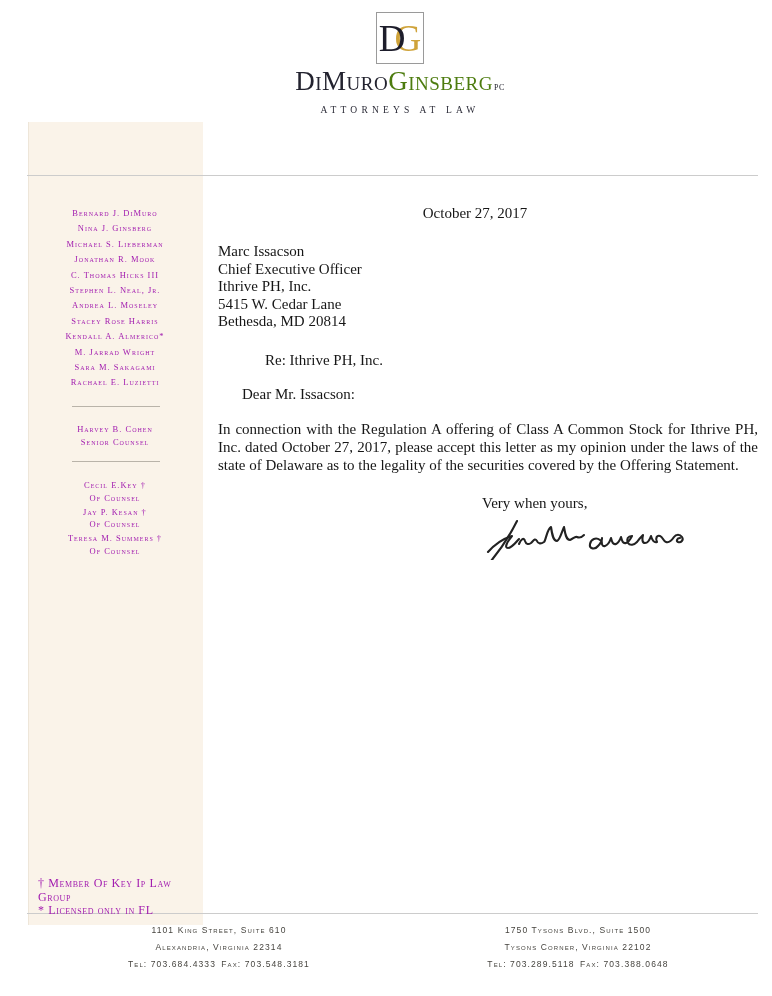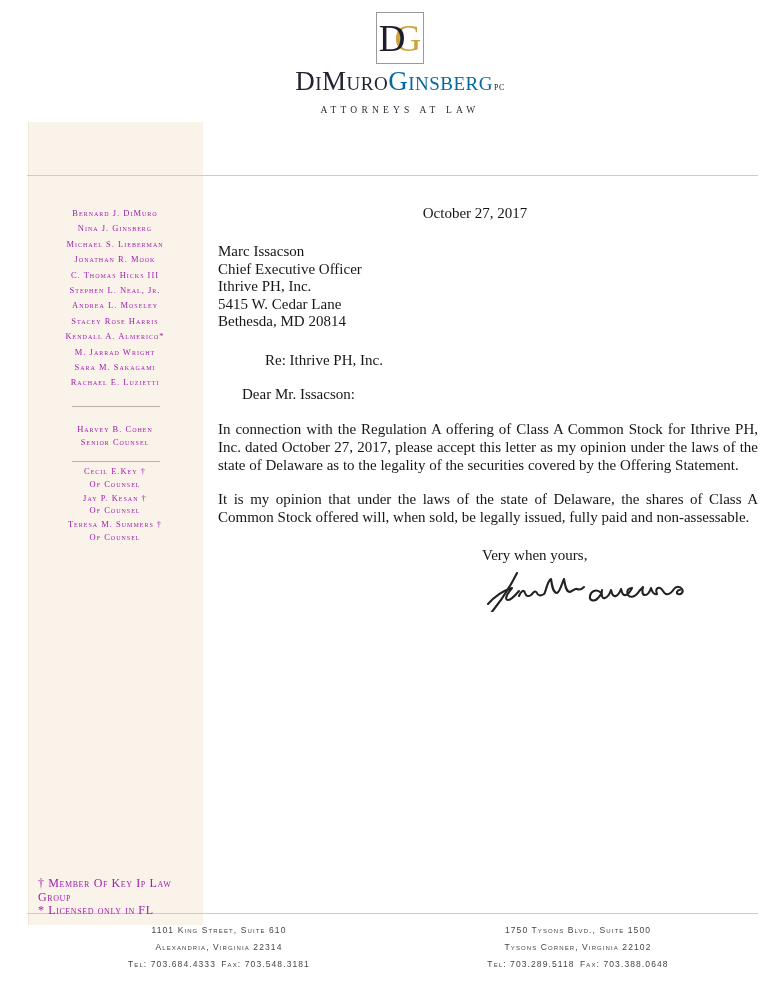--- a/index.html
+++ b/index.html
@@ -11,41 +11,41 @@
   .letterhead{position:absolute;top:12px;left:28px;width:744px;text-align:center;}
   .logo-box{
     display:inline-flex;align-items:center;justify-content:center;
     width:46px;height:50px;border:1px solid #9a9a9a;background:#fff;
     font-family:"Liberation Serif",serif;
   }
   .logo-box .d{font-size:37px;line-height:1;color:#1d1d2b;position:relative;z-index:2;}
   .logo-box .g{font-size:37px;line-height:1;color:#cfa33a;margin-left:-11px;}
   .wordmark{margin-top:4px;font-size:27px;font-variant:small-caps;letter-spacing:0.5px;line-height:1;}
   .wordmark .part1{color:#23232f;}
-  .wordmark .part2{color:#0369a1;}
+  .wordmark .part2{color:#4d7c0f;}
   .wordmark .suffix{font-size:11px;color:#23232f;margin-left:1px;}
   .tagline{margin-top:10px;font-size:9.5px;letter-spacing:4.2px;color:#2c2c38;
     font-family:"Liberation Serif",serif;}
   
   .cream-panel{position:absolute;left:28px;top:122px;width:174px;height:803px;
     background:#faf3e9;border-left:1px solid #eee6d9;}
   .rule{position:absolute;height:1px;background:#cccccc;left:27px;width:731px;}
   .rule-top{top:175px;}
   .rule-bottom{top:913px;}
   
   .side-txt{font-family:Liberation Serif, serif;font-variant:small-caps;
     color:#a21caf;text-align:center;}
   .attorneys{position:absolute;left:28px;top:206px;width:174px;}
   .attorneys div{font-size:8.5px;letter-spacing:1px;line-height:15.4px;}
   .side-divider{position:absolute;left:72px;width:88px;height:1px;background:#b9b3a9;}
   .divider-1{top:406px;}
   .divider-2{top:461px;}
   .senior-block{position:absolute;left:28px;top:423px;width:174px;}
   .senior-block div{font-size:8.5px;letter-spacing:1px;line-height:12.5px;}
-  .ofcounsel-block{position:absolute;left:28px;top:465px;width:174px;}
+  .ofcounsel-block{position:absolute;left:28px;top:479px;width:174px;}
   .ofcounsel-entry{margin-bottom:1.5px;}
   .ofcounsel-entry div{font-size:8.5px;letter-spacing:1px;line-height:12.5px;}
   .footnotes{position:absolute;left:38px;top:877px;width:162px;text-align:left;}
   .footnotes div{font-size:12px;letter-spacing:0.6px;line-height:13.5px;}
   
   .letter{position:absolute;left:218px;top:204px;width:540px;
     font-size:15px;color:#161616;}
   .date{text-align:center;margin-right:26px;line-height:18px;}
   .recipient{margin-top:21px;line-height:17.5px;}
   .re-line{margin-top:21px;padding-left:47px;line-height:17.5px;}
@@ -136,21 +136,20 @@
       <div>Ithrive PH, Inc.</div>
       <div>5415 W. Cedar Lane</div>
       <div>Bethesda, MD 20814</div>
     </div>
 
     <div class="re-line">Re: Ithrive PH, Inc.</div>
 
     <div class="salutation">Dear Mr. Issacson:</div>
 
     <div class="para p1">In connection with the Regulation A offering of Class A Common Stock for Ithrive PH, Inc. dated October 27, 2017, please accept this letter as my opinion under the laws of the state of Delaware as to the legality of the securities covered by the Offering Statement.</div>
-    <div class="para p2">It is my opinion that under the laws of the state of Delaware, the shares of Class A Common Stock offered will, when sold, be legally issued, fully paid and non-assessable.</div>
 
     <div class="closing-block">
       <div class="closing">Very when yours,</div>
       <svg class="sig-svg" width="205" height="44" viewBox="0 0 205 44">
         <g fill="none" stroke="#222222" stroke-width="2.1" stroke-linecap="round" stroke-linejoin="round">
           <path d="M33,5 C27,17 17,33 7,45"></path>
           <path d="M4,36 C12,27 21,22 28,20 C23,26 20,32 24,32 C28,32 32,26 35,23"></path>
           <path d="M35,28 C37,23 40,21 41,25 C42,28 44,29 47,27 C50,24 51,22 53,25 C54,28 57,28 60,26 C62,24 63,13 67,11 C68,18 69,25 73,25 C76,24 78,15 80,11 C81,17 82,24 86,24 C89,23 91,20 93,21 C95,22 98,21 100,19"></path>
           <path d="M116,24 C112,21 107,23 106,28 C105,33 111,34 114,30 C117,27 118,23 118,22 C117,27 118,31 121,30 C124,29 126,25 127,22 C128,26 129,29 132,28 C134,27 136,24 137,21 C138,25 139,28 142,27 C145,26 147,22 148,20 C144,20 142,23 144,27 C146,30 150,29 153,26 C155,23 157,21 159,19 C158,23 158,27 161,27 C164,27 166,23 167,20 C168,24 170,27 173,26 C171,22 173,19 176,20 C179,21 179,25 182,26 C185,27 188,24 190,21 C192,18 196,18 198,21 C200,24 197,27 194,26 C192,25 193,22 196,22"></path>
         </g>

